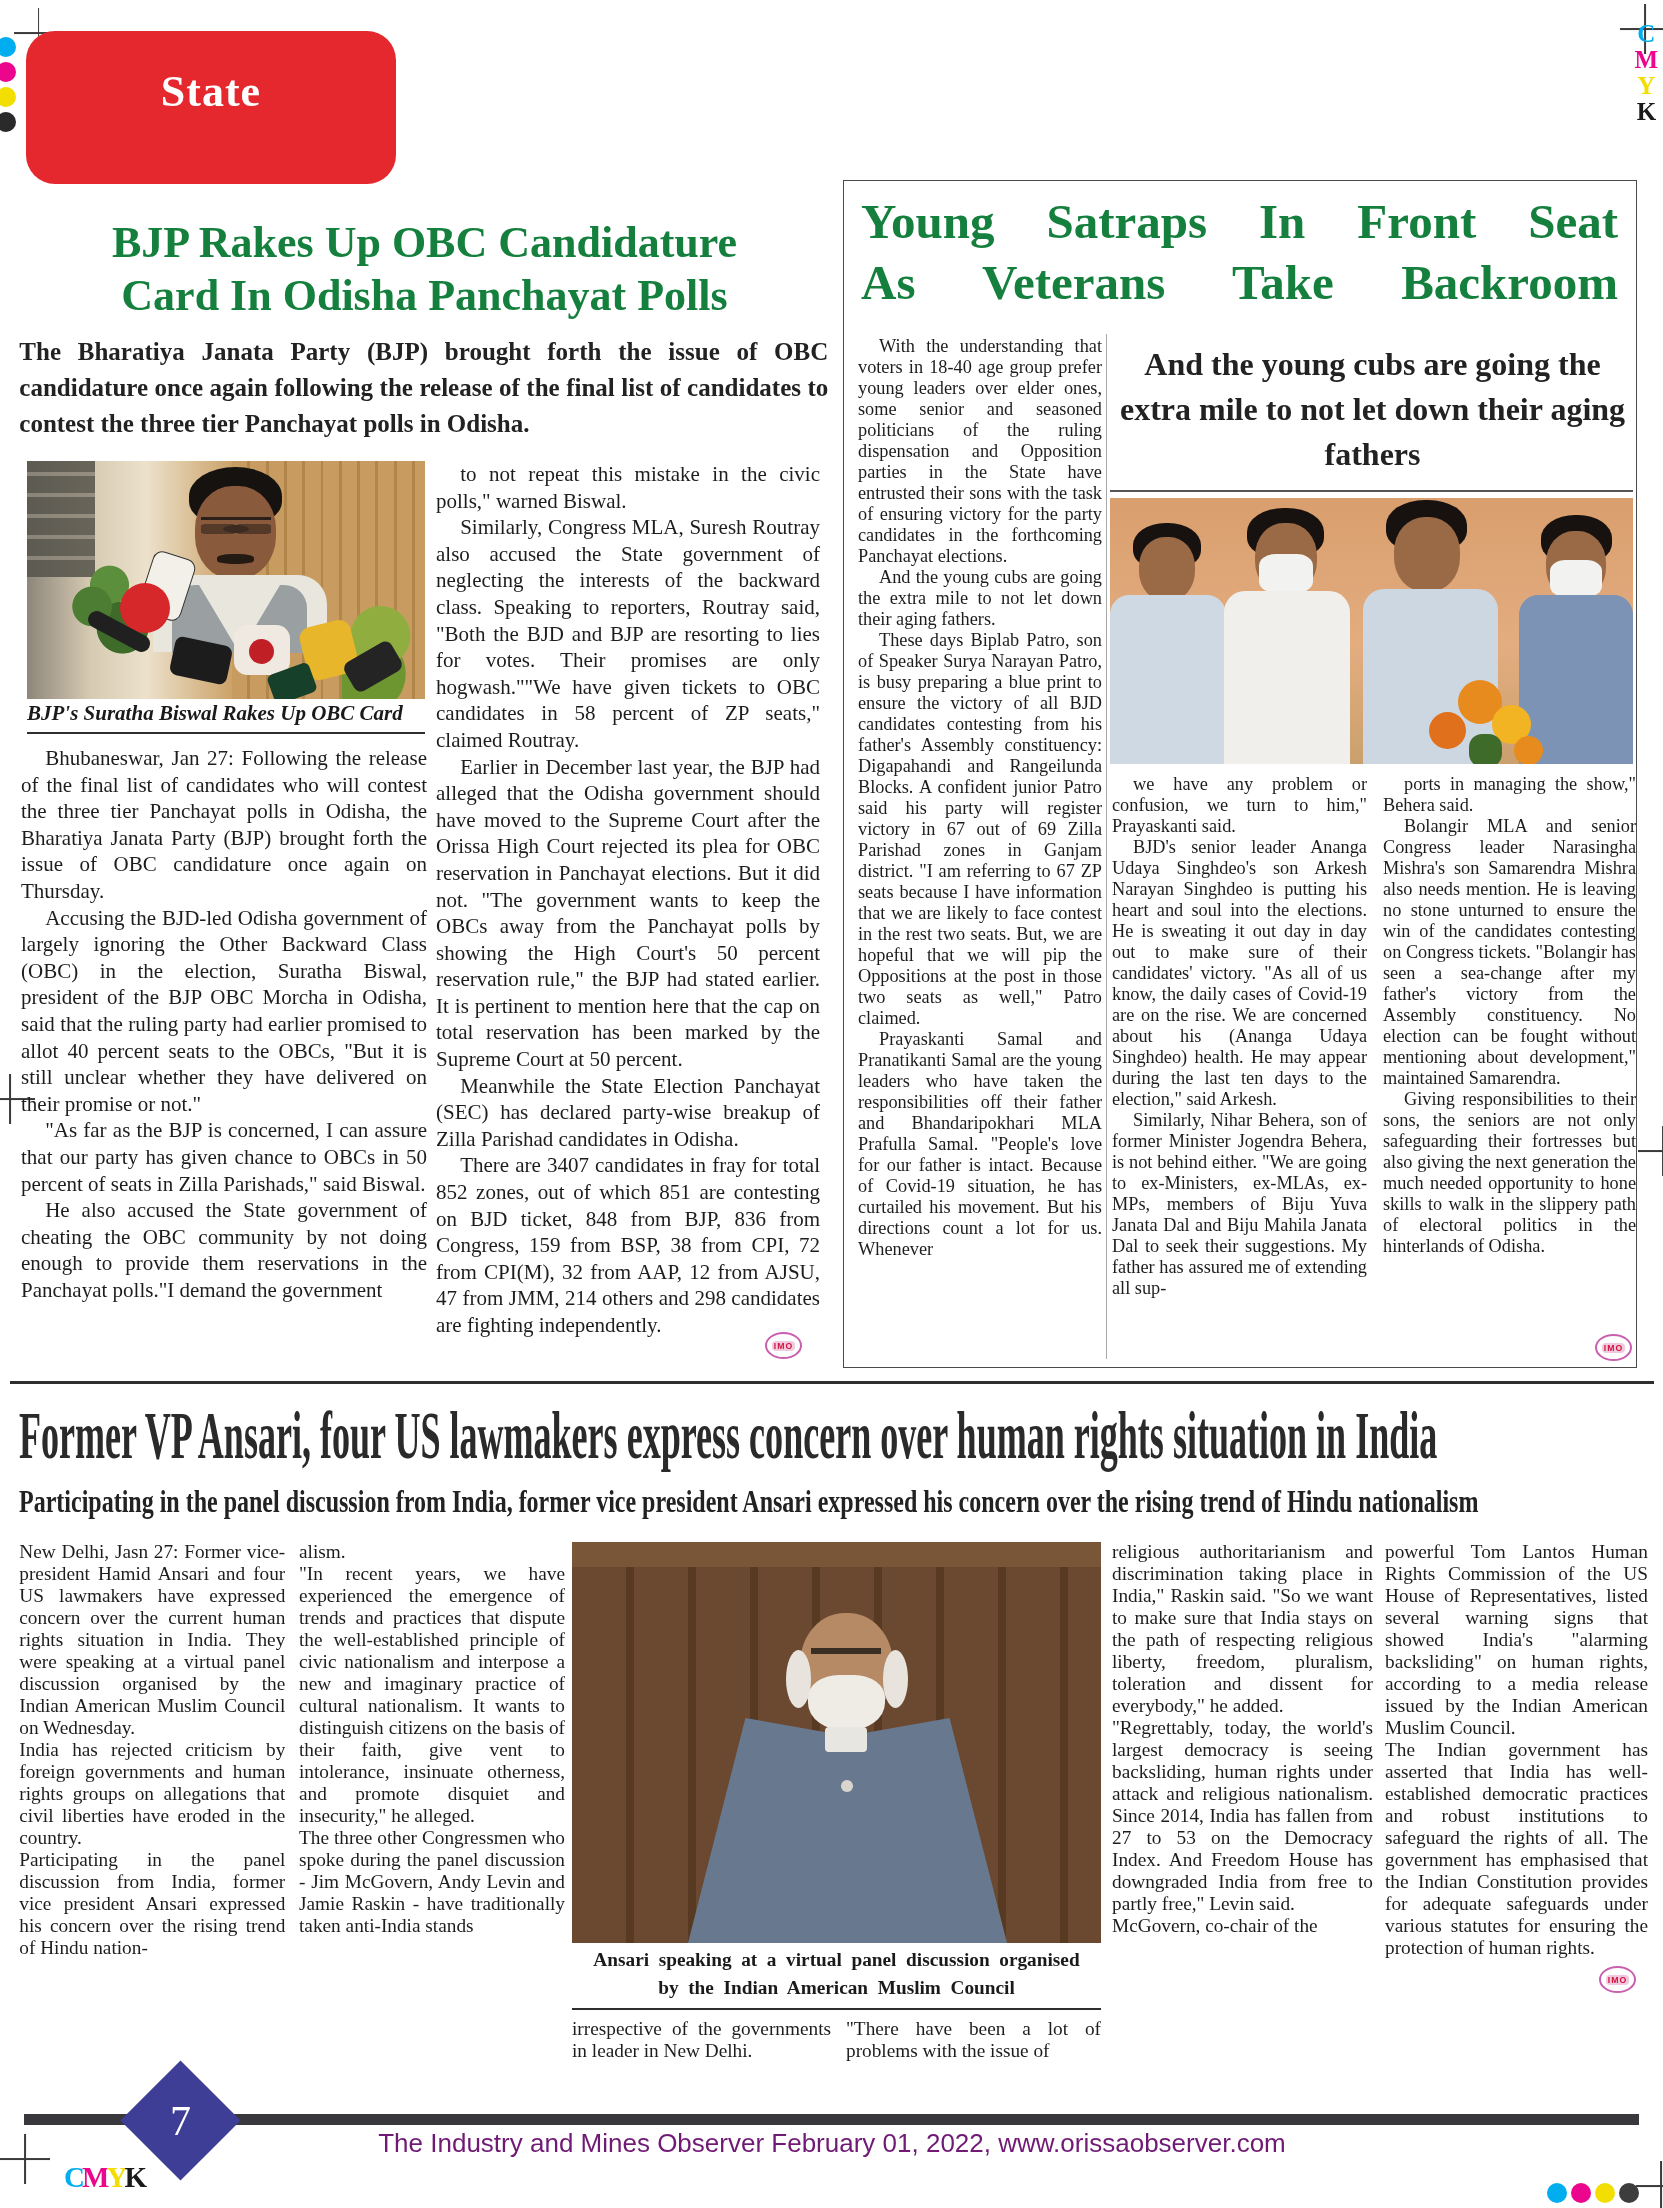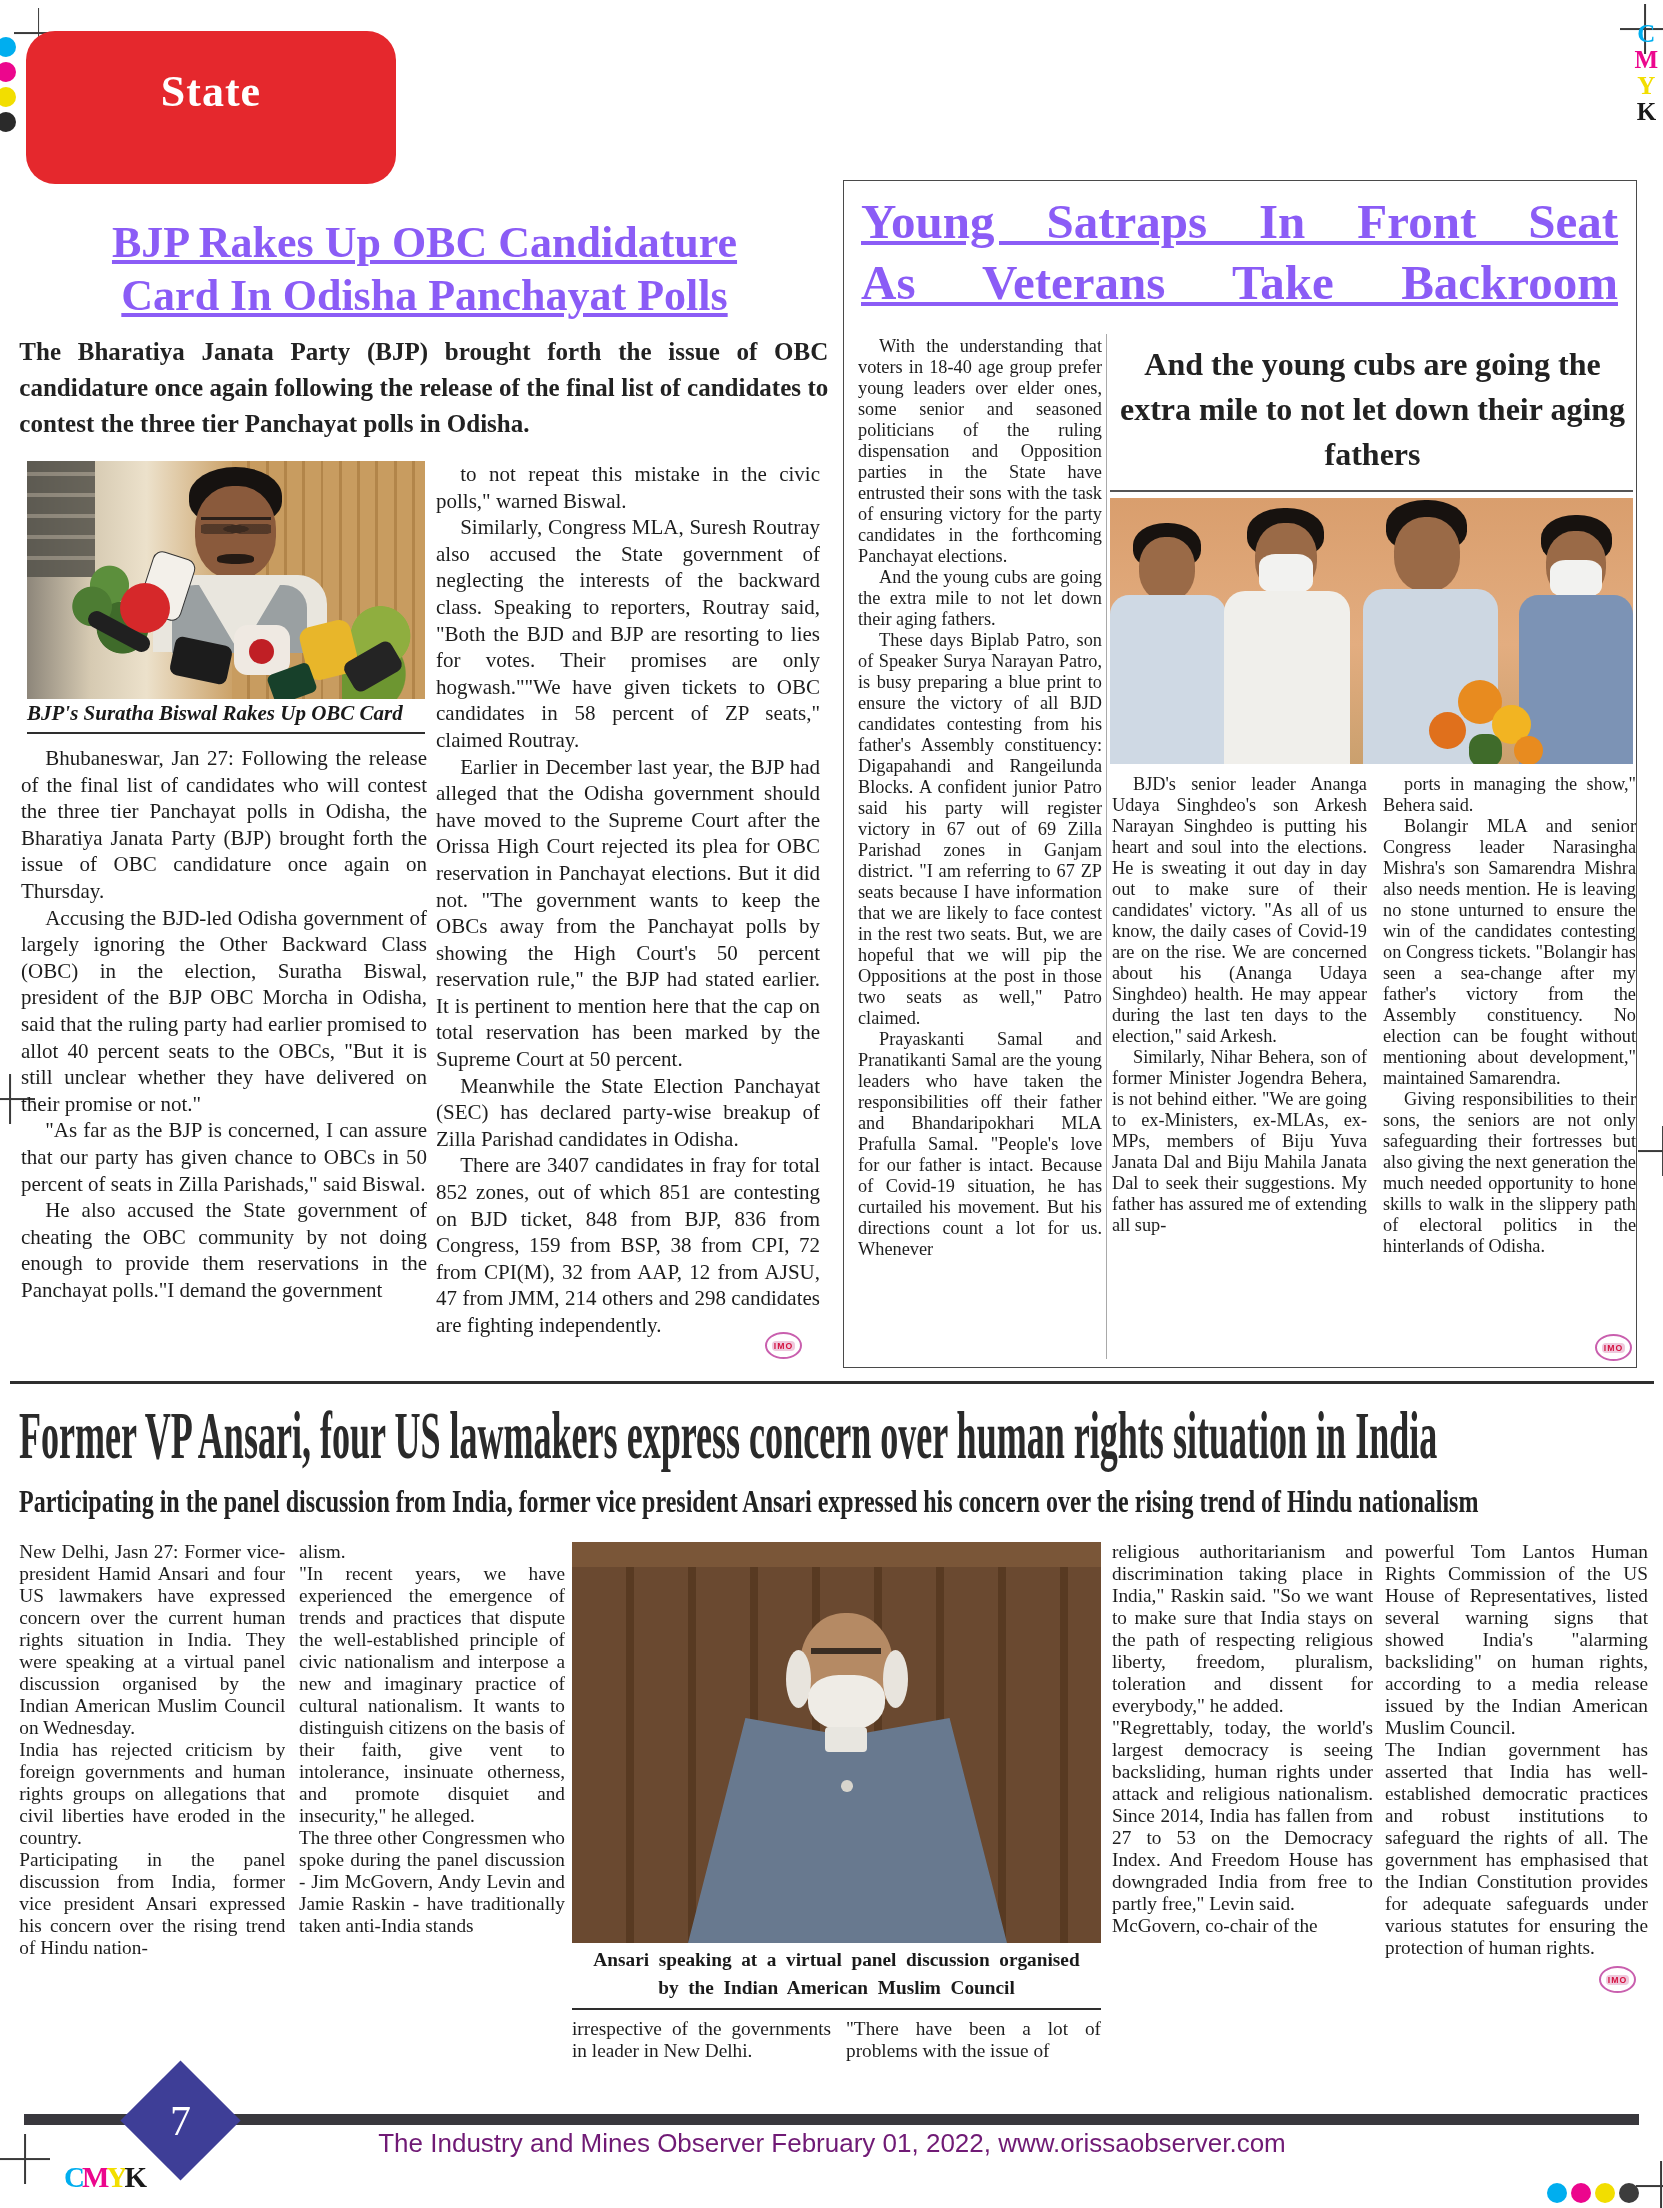--- a/index.html
+++ b/index.html
@@ -11,21 +11,21 @@
   .cross::before{content:'';position:absolute;left:50%;top:0;bottom:0;width:1.9px;background:#3a3a3a;transform:translateX(-50%);}
   .cross::after{content:'';position:absolute;top:50%;left:0;right:0;height:1.9px;background:#3a3a3a;transform:translateY(-50%);}
   .dot{position:absolute;border-radius:50%;width:20px;height:20px;}
   .cmyk-col span{display:block;font-family:"Liberation Serif",serif;font-weight:bold;font-size:25px;line-height:26px;text-align:center;}
   .cmyk-word span{font-family:"Liberation Serif",serif;font-weight:bold;font-size:29px;letter-spacing:-2.9px;}
   
   .badge{position:absolute;left:26px;top:31px;width:370px;height:153px;background:#e5282d;border-radius:29px;
          display:flex;align-items:center;justify-content:center;padding-bottom:33px;box-sizing:border-box;}
   .badge span{color:#fff;font-weight:bold;font-size:44px;letter-spacing:1px;}
   
-  .hl{position:absolute;font-weight:bold;color:#8b5cf6;text-decoration:underline;}
+  .hl{position:absolute;font-weight:bold;color:#15803d;}
   .hl .ln{display:block;}
   .hl1{left:21px;top:216px;width:807px;text-align:center;font-size:44px;line-height:53px;}
   .standfirst{position:absolute;left:19.3px;top:334px;width:809px;height:108px;overflow:hidden;
               font-weight:bold;font-size:25px;line-height:36px;text-align:justify;color:#222;}
   .hl2{left:861px;top:191px;width:757px;font-size:49px;line-height:61px;}
   .hl2 .ln{text-align:justify;text-align-last:justify;}
   .subhead2{position:absolute;left:1112px;top:342px;width:521px;text-align:center;font-weight:bold;
             font-size:32px;line-height:45px;color:#222;}
   .hl3wrap{position:absolute;left:19.3px;top:1396px;width:1632px;height:75px;overflow:visible;}
   .hl3{white-space:nowrap;font-weight:bold;font-size:68px;color:#2a2a2a;transform:scaleX(0.53);transform-origin:left top;letter-spacing:0;}
@@ -228,20 +228,21 @@
       <div class="shirtC" style="left:409px;top:97px;width:114px;height:170px;border-radius:19.3px 19.3px 0 0;"></div>
     </div>
     <div class="ph2-fl" style="left:348px;top:182px;width:44px;height:44px;background:#e88b1f;"></div>
     <div class="ph2-fl" style="left:382px;top:207px;width:39px;height:39px;background:#f2b422;"></div>
     <div class="ph2-fl" style="left:319px;top:214px;width:37px;height:37px;background:#e0701c;"></div>
     <div class="ph2-fl" style="left:359px;top:236px;width:33px;height:33px;background:#3f6b2a;border-radius:40%;"></div>
     <div class="ph2-fl" style="left:404px;top:238px;width:29px;height:29px;background:#e88b1f;"></div>
   </div>
 
   <div class="col a2col indent" style="left:1112px;top:774px;width:255px;height:591px;">
+      <p>we have any problem or confusion, we turn to him," Prayaskanti said.</p>
       <p>BJD's senior leader Ananga Udaya Singhdeo's son Arkesh Narayan Singhdeo is putting his heart and soul into the elections. He is sweating it out day in day out to make sure of their candidates' victory. "As all of us know, the daily cases of Covid-19 are on the rise. We are concerned about his (Ananga Udaya Singhdeo) health. He may appear during the last ten days to the election," said Arkesh.</p>
       <p>Similarly, Nihar Behera, son of former Minister Jogendra Behera, is not behind either. "We are going to ex-Ministers, ex-MLAs, ex-MPs, members of Biju Yuva Janata Dal and Biju Mahila Janata Dal to seek their suggestions. My father has assured me of extending all sup-</p>
     </div>
   <div class="col a2col indent" style="left:1383px;top:774px;width:253px;height:591px;">
       <p>ports in managing the show," Behera said.</p>
       <p>Bolangir MLA and senior Congress leader Narasingha Mishra's son Samarendra Mishra also needs mention. He is leaving no stone unturned to ensure the win of the candidates contesting on Congress tickets. "Bolangir has seen a sea-change after my father's victory from the Assembly constituency. No election can be fought without mentioning about development," maintained Samarendra.</p>
       <p>Giving responsibilities to their sons, the seniors are not only safeguarding their fortresses but also giving the next generation the much needed opportunity to hone skills to walk in the slippery path of electoral politics in the hinterlands of Odisha.</p>
     </div>
   <div class="endmark" style="left:1595px;top:1334px;">
       <span>IMO</span>

